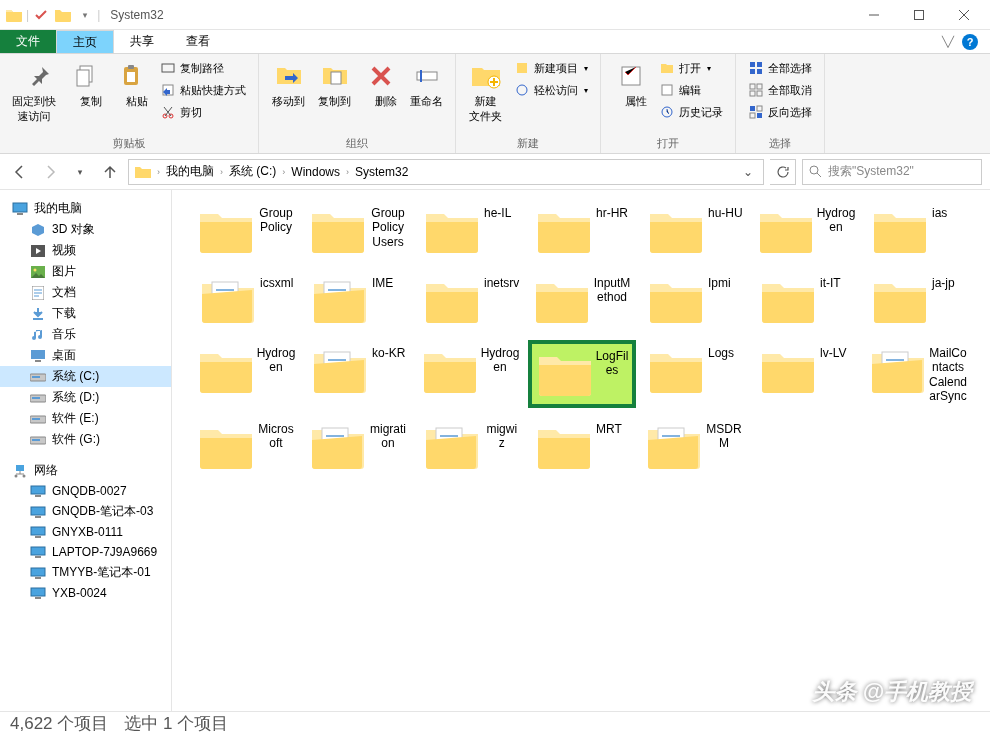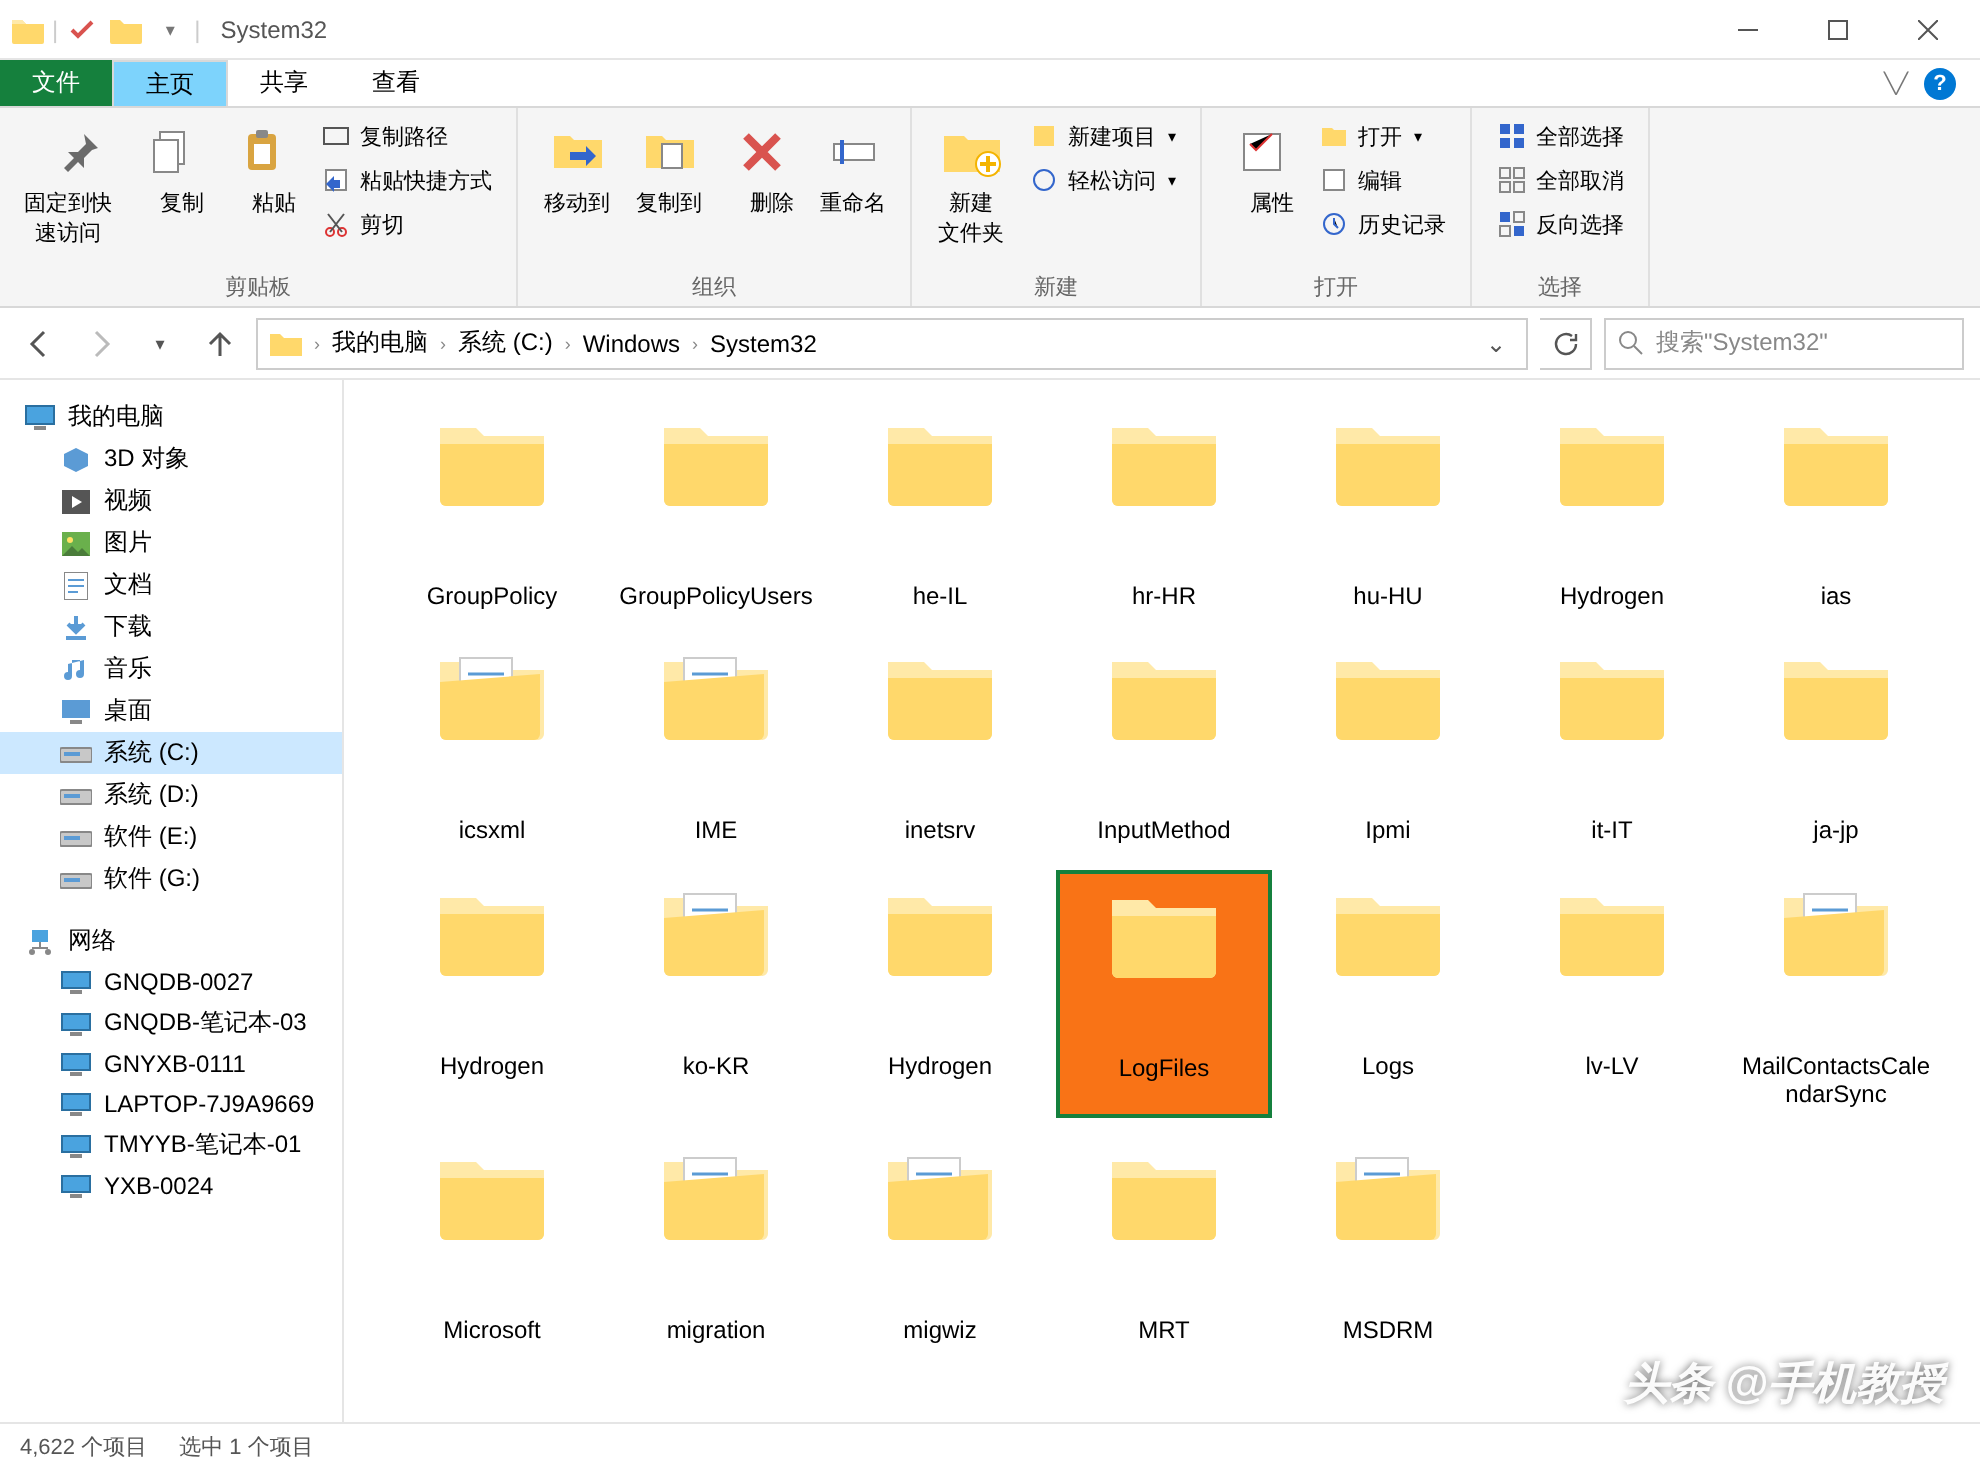--- a/index.html
+++ b/index.html
@@ -48,27 +48,27 @@
 .main { display: flex; height: 521px; }
 .sidebar { width: 172px; overflow-y: auto; border-right: 1px solid #e5e5e5; padding: 8px 0; }
 .tree-item { display: flex; align-items: center; gap: 6px; padding: 2px 0 2px 12px; cursor: pointer; font-size: 12px; }
 .tree-item.indent { padding-left: 30px; }
 .tree-item.selected { background: #cce8ff; }
 .tree-icon { width: 16px; height: 16px; display: flex; align-items: center; justify-content: center; flex-shrink: 0; }
 .tree-spacer { height: 10px; }
 
 .content { flex: 1; overflow: auto; padding: 10px 0 0 20px; }
 .grid { display: grid; grid-template-columns: repeat(7, 108px); gap: 8px 4px; }
-.item { display: flex; flex-direction: column; align-items: center; padding: 4px; cursor: pointer; text-align: center; gap: 31px; }
-.item.selected { background: #f97316; border: 2px solid #15803d; padding: 3px; }
+.item { display: flex; flex-direction: row; padding: 4px; cursor: pointer; text-align: center; }
+.item.selected { background: #bef264; border: 4px solid #15803d; padding: 3px; }
 .item-icon { width: 64px; height: 54px; display: flex; align-items: center; justify-content: center; }
 .item-label { font-size: 12px; margin-top: 2px; word-break: break-word; line-height: 1.2; max-width: 100px; }
 
 
-.statusbar { height: 24px; border-top: 1px solid #e5e5e5; display: flex; align-items: center; padding: 0 10px; gap: 16px; font-size: 11px; color: #555; }
+.statusbar { height: 24px; border-top: 1px solid #e5e5e5; display: flex; align-items: center; padding: 0 10px; gap: 16px; font-size: 17px; color: #555; }
 
 
 .watermark { position: absolute; bottom: 28px; right: 18px; font-size: 22px; font-weight: bold; color: rgba(255,255,255,0.95); text-shadow: 0 0 4px rgba(0,0,0,0.6); font-style: italic; }
 
 
 svg { display: block; }
 </style>
 </head>
 <body>
 

